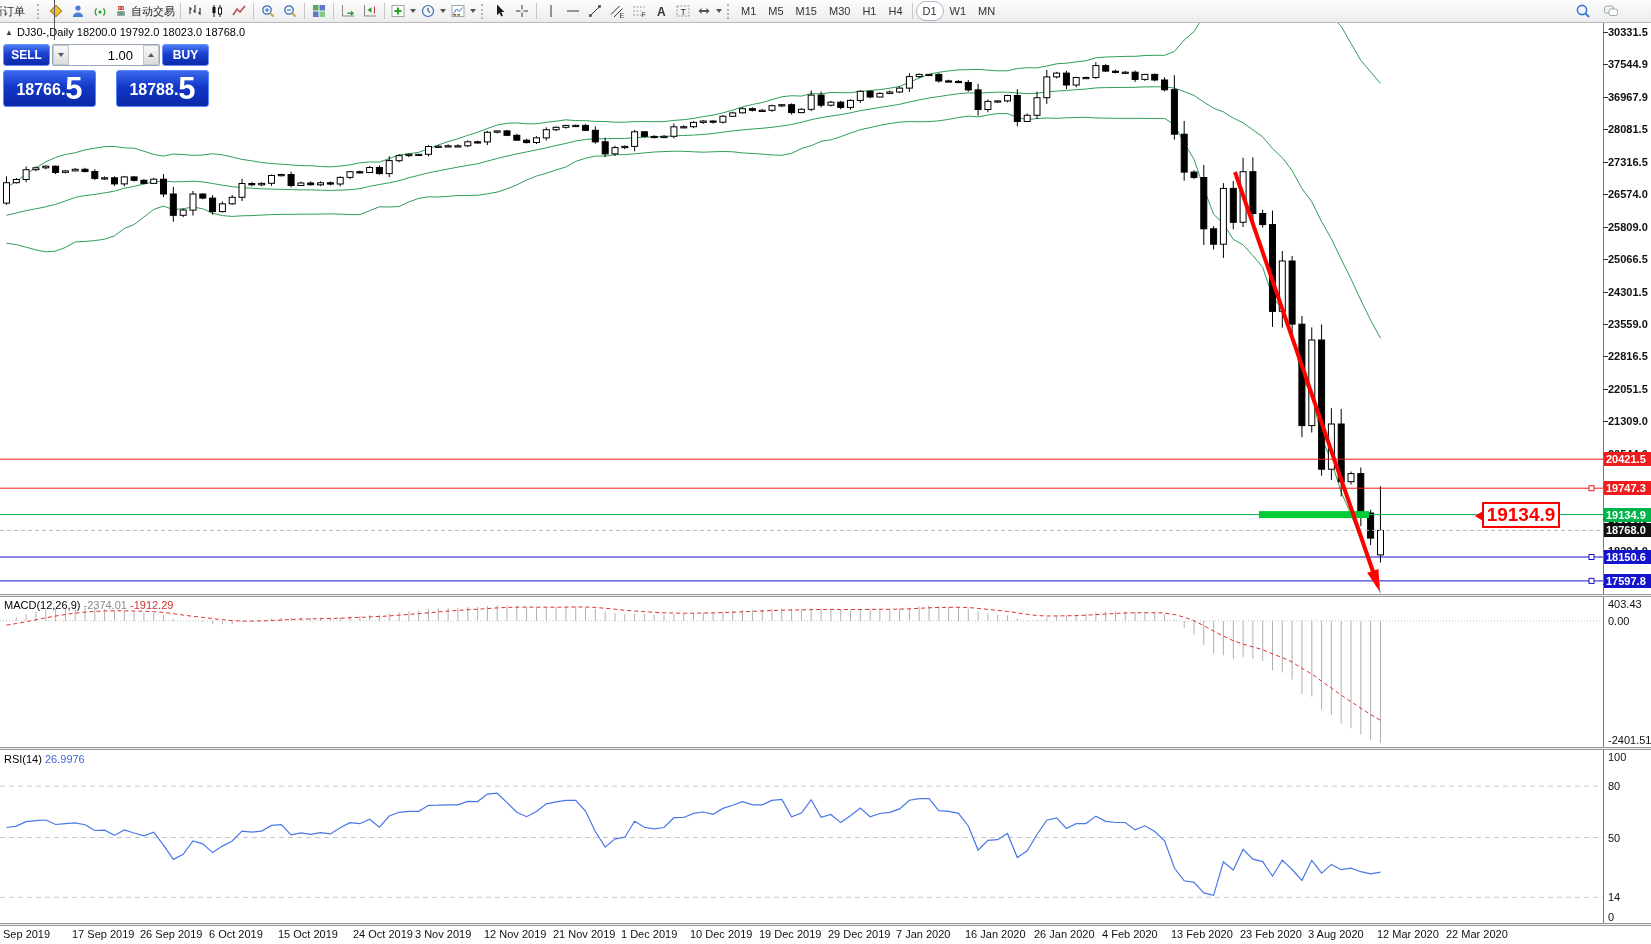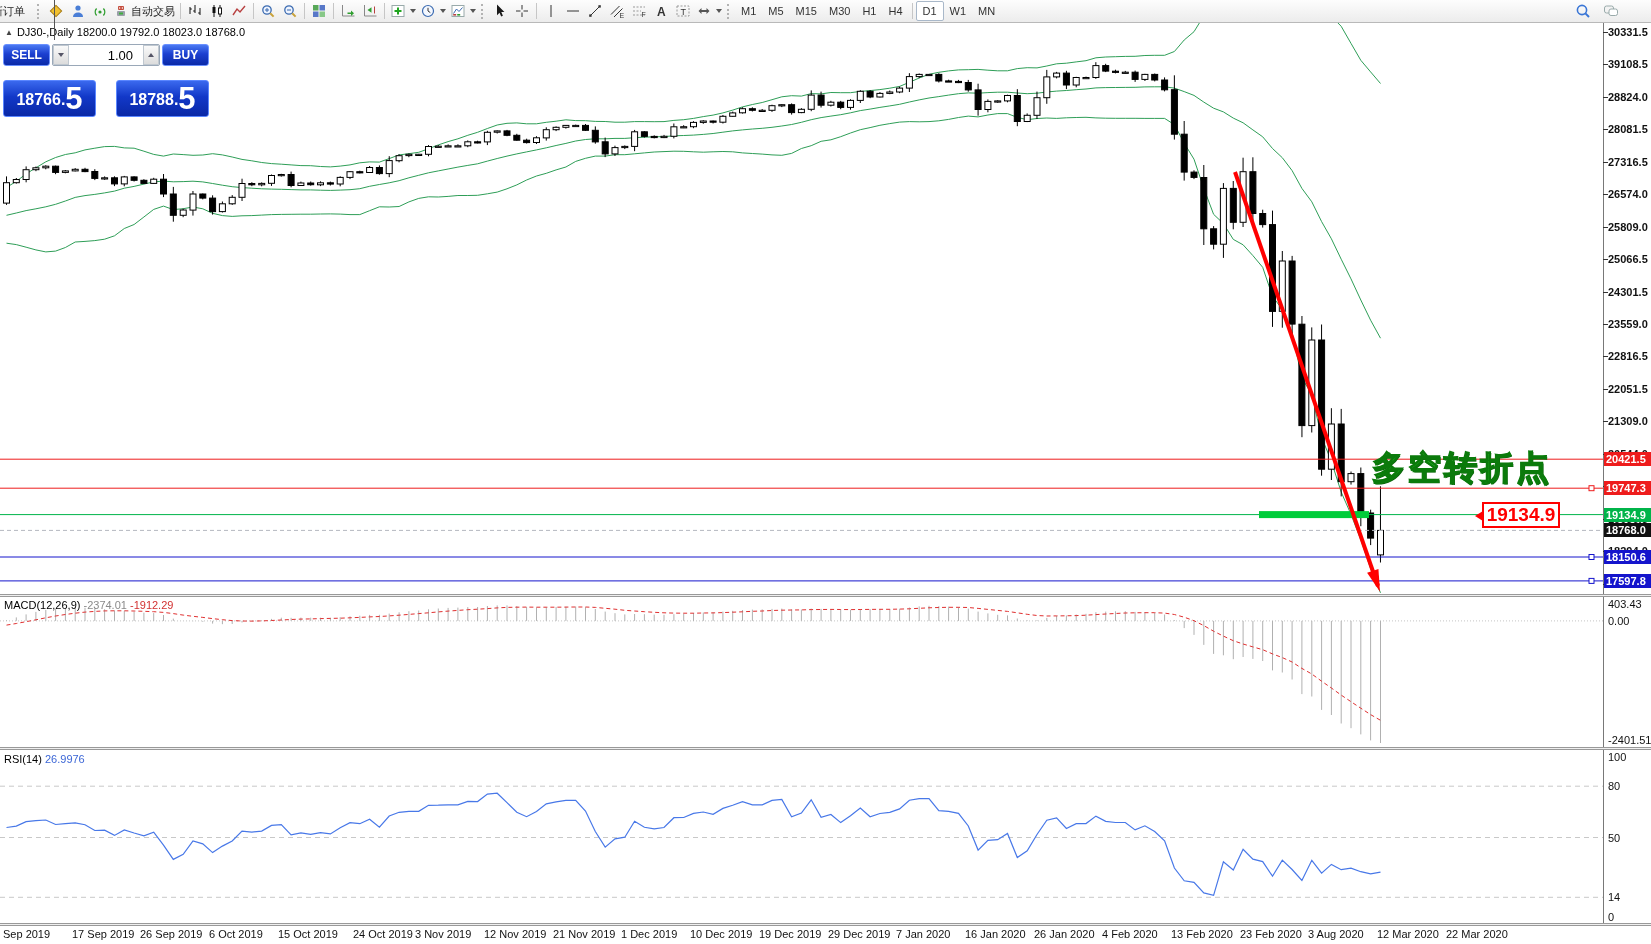--- a/index.html
+++ b/index.html
@@ -6,21 +6,21 @@
   body{width:1651px;height:944px;overflow:hidden;position:relative;background:#fff;
        font-family:"Liberation Sans","DejaVu Sans",sans-serif;-webkit-font-smoothing:antialiased}
   #screen{position:absolute;left:0;top:0;width:1651px;height:944px}
   
   #toolbar{position:absolute;left:0;top:0;width:1651px;height:22px;
            background:linear-gradient(#fdfdfd,#ececec);border-bottom:1px solid #b9b9b9;
            display:flex;align-items:center;z-index:40;overflow:hidden}
   .tbtn{height:20px;min-width:22px;padding:0 2px;display:flex;align-items:center;justify-content:center;
         gap:2px;font-size:11px;color:#222;box-sizing:border-box;flex:0 0 auto}
   .tbtn svg{display:block}
-  .tbtn.sel{background:#fff;border:1px solid #a9b8c9;border-radius:2px}
+  .tbtn.sel{background:#fff;border:1px solid #a9b8c9;border-radius:10px}
   .tbtn.tf{padding:3px 6px;color:#333}
   .tbtn.cut{width:34px;overflow:hidden;justify-content:flex-start}
   .tbtn.cut span{margin-left:-10px;white-space:nowrap}
   .tsep{width:1px;height:16px;background:#c6c6c6;margin:0 3px;flex:0 0 auto}
   .thandle{width:3px;height:15px;border-left:2px dotted #b3b3b3;margin:0 3px;flex:0 0 auto}
   .ddarrow{width:0;height:0;border-left:3.5px solid transparent;border-right:3.5px solid transparent;
            border-top:4px solid #555;margin-left:2px}
   #toolbar-right{position:absolute;left:1572px;top:1px;height:20px;display:flex;gap:6px;align-items:center;z-index:41}
   
   .panel-sep{position:absolute;left:0;width:1651px;height:3px;background:#efefef;
@@ -44,21 +44,21 @@
           color:#fff;font-size:12px;font-weight:bold;display:flex;align-items:center;justify-content:center;box-sizing:border-box}
   .oc-sell,.oc-buy{width:47px}
   .oc-spin{display:flex;flex:1;border:1px solid #9aa8b8;border-radius:2px;overflow:hidden;background:#fff}
   .oc-step{width:16px;background:linear-gradient(#fafafa,#dcdcdc);border:1px solid #c0c8d0;display:flex;
            align-items:center;justify-content:center;box-sizing:border-box}
   .oc-step i{width:0;height:0;border-left:3.5px solid transparent;border-right:3.5px solid transparent;display:block}
   .oc-step.dn i{border-top:4px solid #556}
   .oc-step.up i{border-bottom:4px solid #556}
   .oc-vol{flex:1;border:0;outline:0;font-size:13px;text-align:right;padding-right:10px;
           font-family:"Liberation Sans",sans-serif;color:#000;min-width:0}
-  .oc-row2{display:flex;gap:20px;margin-top:14px}
+  .oc-row2{display:flex;gap:20px;margin-top:4px}
   .oc-price{width:99px;height:37px;background:linear-gradient(#3a69ee,#1238c8 45%,#0a28a6);
             border:1px solid #5a86ff;border-radius:3px;color:#fff;display:flex;align-items:flex-end;
             justify-content:center;box-sizing:border-box;padding-bottom:1px}
   .oc-price .pmain{font-size:16px;font-weight:bold;line-height:30px}
   .oc-price .ppip{font-size:31px;font-weight:bold;line-height:33px}
   #macd-label,#rsi-label{position:absolute;left:4px;font-size:11px;z-index:31;white-space:pre}
   #macd-label{top:599px}
   #rsi-label{top:753px}
   #macd-label .v1{color:#8a8a8a}
   #macd-label .v2{color:#d23030}
@@ -829,31 +829,30 @@
       <div class="oc-price">
         <span class="pmain">18788.</span>
         <span class="ppip">5</span>
       </div>
     </div>
   </div>
 
   <div id="macd-label"><span>MACD(12,26,9)</span> <span class="v1">-2374.01</span> <span class="v2">-1912.29</span></div>
   <div id="rsi-label"><span>RSI(14)</span> <span class="v">26.9976</span></div>
 
-  <div id="cn-note">多空转折点</div>
   <div id="price-note">
     <span class="nose"></span>
     <span>19134.9</span>
   </div>
 <div class="tick-dash" style="top:32px"></div>
     <div class="tick-label" style="top:26px">30331.5</div>
     <div class="tick-dash" style="top:64px"></div>
-    <div class="tick-label" style="top:58px">39108.5</div>
+    <div class="tick-label" style="top:58px">37544.9</div>
     <div class="tick-dash" style="top:97px"></div>
-    <div class="tick-label" style="top:91px">28824.0</div>
+    <div class="tick-label" style="top:91px">36967.9</div>
     <div class="tick-dash" style="top:129px"></div>
     <div class="tick-label" style="top:123px">28081.5</div>
     <div class="tick-dash" style="top:162px"></div>
     <div class="tick-label" style="top:156px">27316.5</div>
     <div class="tick-dash" style="top:194px"></div>
     <div class="tick-label" style="top:188px">26574.0</div>
     <div class="tick-dash" style="top:227px"></div>
     <div class="tick-label" style="top:221px">25809.0</div>
     <div class="tick-dash" style="top:259px"></div>
     <div class="tick-label" style="top:253px">25066.5</div>

